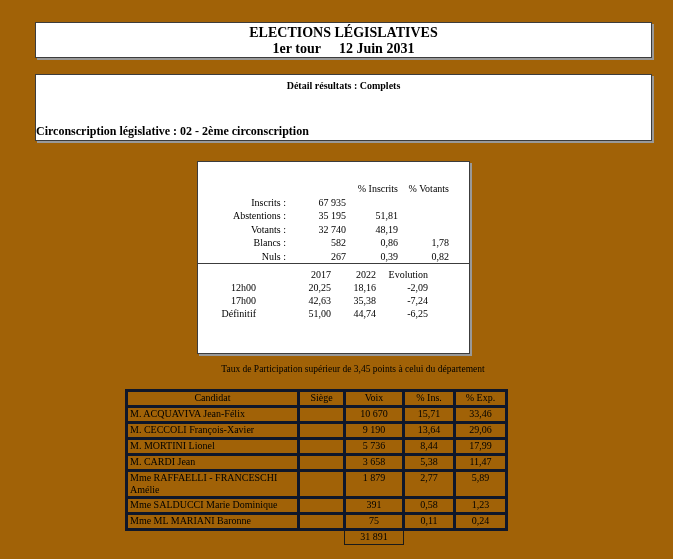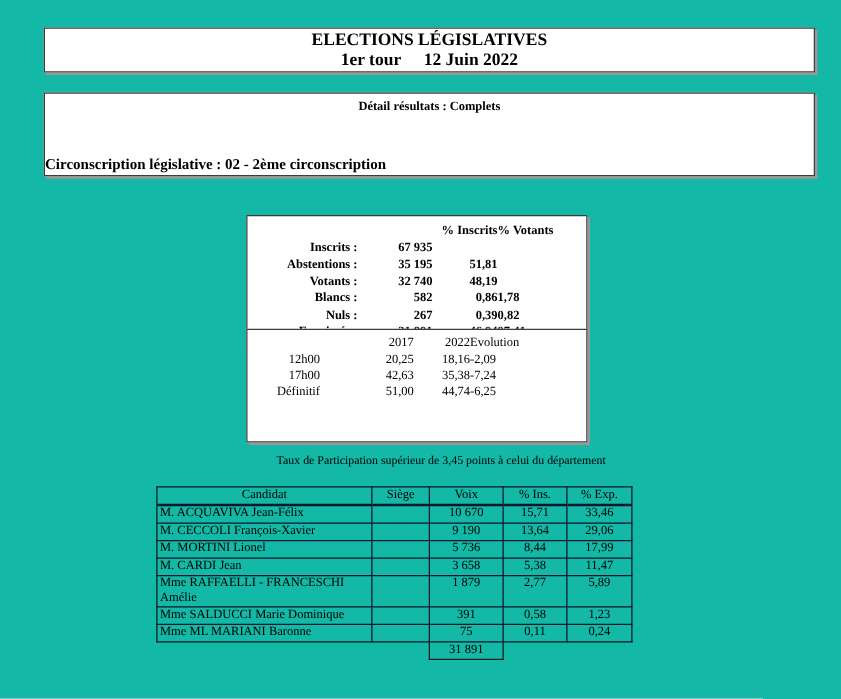--- a/index.html
+++ b/index.html
@@ -1,76 +1,76 @@
 <!DOCTYPE html>
 <html><head>
 <meta charset="utf-8">
 <style>
   html,body { margin:0; padding:0; background:#ffffff; }
   .page {
-    position:relative; width:673px; height:559px; background:#14b8a6;
+    position:relative; width:673px; height:559px; background:#a16207;
     font-family:"Liberation Serif","DejaVu Serif",serif; color:#000;
     overflow:hidden;
   }
   
   .shadow-box {
     position:absolute; background:#fff;
     border:1px solid #3c3c3c;
     box-shadow:2px 2px 0 #999999;
   }
   .header-box { left:35px; top:22px; width:615px; height:34px; text-align:center; }
   .title-line1 { font-weight:bold; font-size:14px; line-height:17px; padding-top:1px; }
   .title-line2 { font-weight:bold; font-size:14px; line-height:16px; }
   .title-line2 .round { margin-right:18px; }
 
   .detail-box { left:35px; top:74px; width:615px; height:65px; }
   .detail-line { text-align:center; font-weight:bold; font-size:10px; margin-top:5px; }
   .circ-line { position:absolute; left:0; bottom:1px; width:100%; font-weight:bold; font-size:12px; }
 
   
-  .summary-box { left:197px; top:172px; width:271px; height:101px; font-size:10px; padding-top:5px;font-weight:bold; }
+  .summary-box { left:197px; top:161px; width:271px; height:101px; font-size:10px; padding-top:20px; }
   .srow { display:flex; height:13.5px; line-height:13.5px; white-space:nowrap; }
   .srow .c1 { width:88px; text-align:right; }
   .srow .c2 { width:60px; text-align:right; }
   .srow .c3 { width:52px; text-align:right; }
-  .srow .c4 { width:51px; }
+  .srow .c4 { width:51px; text-align:right; }
 
   
   .part-box { left:197px; top:263px; width:271px; height:85px; font-size:10px; padding-top:4px; }
   .part-title { text-align:center; height:14px; line-height:14px; }
   .prow { display:flex; height:13px; line-height:13px; white-space:nowrap; }
   .prow .p1 { width:58px; text-align:right; }
   .prow .p2 { width:75px; text-align:right; }
   .prow .p3 { width:45px; text-align:right; }
-  .prow .p4 { width:52px; }
+  .prow .p4 { width:52px; text-align:right; }
   .prow.hdr2 { height:13px; }
 
   .note-line { position:absolute; left:133px; top:364px; width:440px; text-align:center; font-size:9.5px; }
 
   
   table.results { position:absolute; left:125px; top:389px; border-collapse:collapse; table-layout:fixed; font-size:10px; }
-  table.results td { border:1px solid #0f172a; padding:0 2px; height:13px; line-height:12px; vertical-align:top; overflow:hidden; }
+  table.results td { border:3px solid #0f172a; padding:0 2px; height:13px; line-height:12px; vertical-align:top; overflow:hidden; }
   table.results tr.head td { text-align:center; height:13px; border-bottom-width:2px; }
   td.name { text-align:left; padding-left:4px; }
   td.num  { text-align:center; padding:0; }
   tr.tall td { height:24px; }
   tr.total td { border:none; }
   tr.total td.tcell { border:1px solid #1a1a1a; border-top:none; text-align:center; }
   .w-cand { width:172px; } .w-siege { width:46px; } .w-voix { width:59px; }
   .w-ins { width:51px; } .w-exp { width:52px; }
 </style>
 </head>
 <body>
 
 <div class="page">
 
   <div class="shadow-box header-box">
     <div class="title-line1">ELECTIONS LÉGISLATIVES</div>
     <div class="title-line2">
-      <span class="round">1er tour</span><span>12 Juin 2022</span>
+      <span class="round">1er tour</span><span>12 Juin 2031</span>
     </div>
   </div>
 
   <div class="shadow-box detail-box">
     <div class="detail-line">Détail résultats : Complets</div>
     <div class="circ-line">Circonscription législative : 02 - 2ème circonscription</div>
   </div>
 
   <div class="shadow-box summary-box">
     <div class="srow">

